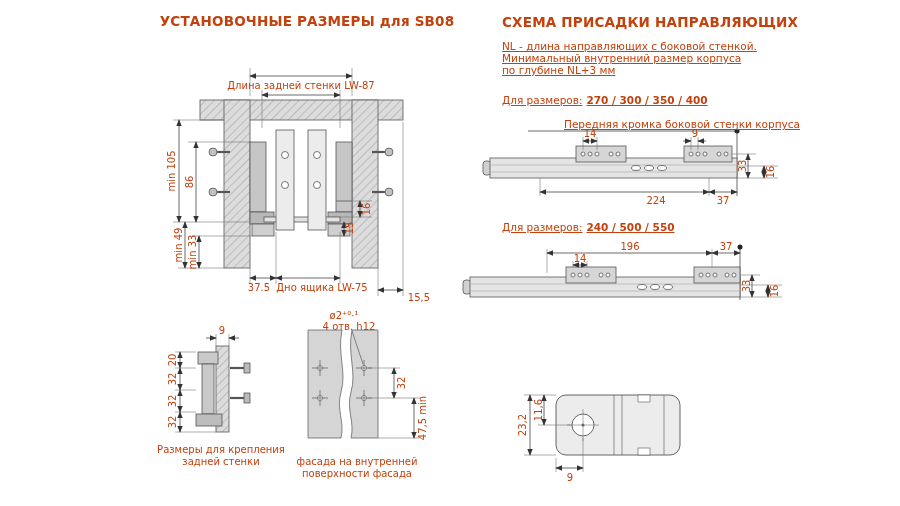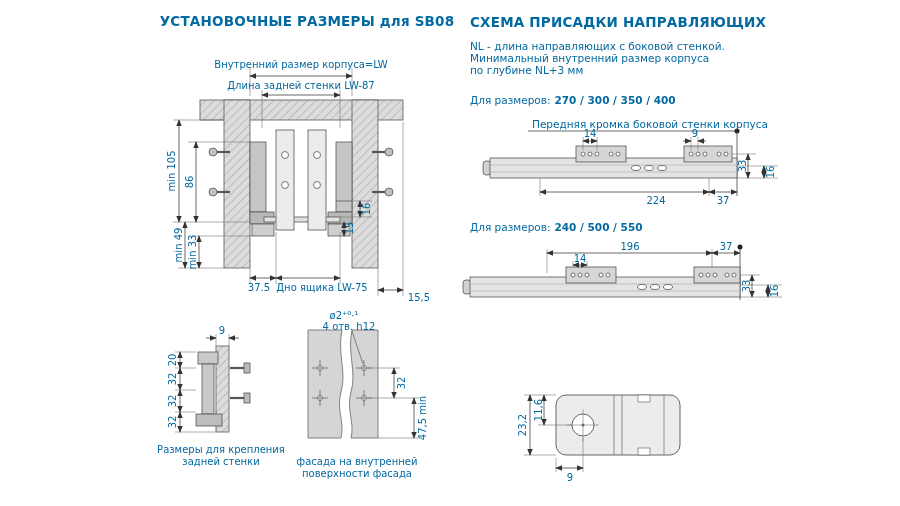--- a/index.html
+++ b/index.html
@@ -1,29 +1,29 @@
 <!DOCTYPE html>
 <html><head>
 <meta charset="utf-8">
 <style>
   * { margin:0; padding:0; box-sizing:border-box; }
   html,body { background:#ffffff; }
   #stage {
     position:relative; width:900px; height:506px; background:#fff;
-    font-family:"DejaVu Sans","Liberation Sans",sans-serif; color:#0369a1;
+    font-family:"DejaVu Sans","Liberation Sans",sans-serif; color:#c2410c;
     overflow:hidden;
     padding-left:47px;
   }
   svg.lines { position:absolute; left:0; top:0; }
   .lbl  { position:absolute; transform:translate(-50%,-50%); white-space:nowrap; font-size:10px; }
   .vlbl { position:absolute; transform:translate(-50%,-50%) rotate(-90deg); white-space:nowrap; font-size:10px; }
-  .lla  { position:absolute; white-space:nowrap; font-size:10.5px; }
+  .lla  { position:absolute; white-space:nowrap; font-size:10.5px;margin-left:32px; }
   .t1   { font-weight:bold; font-size:13.5px; letter-spacing:0.2px; }
   .cap  { font-size:10px; }
-  .note { font-size:10.5px; }
+  .note { font-size:10.5px;text-decoration:underline; }
   b.sz  { margin-left:4px; }
 </style>
 </head>
 <body>
 
 <div id="stage">
 
   <svg class="lines" width="900" height="506" viewBox="0 0 900 506">
     <defs>
       <pattern id="hatch" width="6" height="6" patternUnits="userSpaceOnUse" patternTransform="rotate(45)">
@@ -261,21 +261,20 @@
       <line x1="583" y1="438" x2="583" y2="472"></line>
     </g>
     <g stroke="#444" stroke-width="0.8" fill="none">
       <line x1="530" y1="395" x2="530" y2="455" marker-start="url(#arr)" marker-end="url(#arr)"></line>
       <line x1="544" y1="395" x2="544" y2="425" marker-start="url(#arr)" marker-end="url(#arr)"></line>
       <line x1="556" y1="468" x2="583" y2="468" marker-start="url(#arr)" marker-end="url(#arr)"></line>
     </g>
   </svg>
 
   <div class="lbl t1" style="left:307px; top:21px">УСТАНОВОЧНЫЕ РАЗМЕРЫ для SB08</div>
-  <div class="lbl" style="left:301px; top:64px">Внутренний размер корпуса=LW</div>
   <div class="lbl" style="left:301px; top:85px">Длина задней стенки LW-87</div>
   <div class="vlbl" style="left:171px; top:171px">min 105</div>
   <div class="vlbl" style="left:189px; top:182px">86</div>
   <div class="vlbl" style="left:366px; top:209px">16</div>
   <div class="vlbl" style="left:349px; top:228px">15</div>
   <div class="vlbl" style="left:178px; top:245px">min 49</div>
   <div class="vlbl" style="left:192px; top:252px">min 33</div>
   <div class="lbl" style="left:259px; top:287px">37.5</div>
   <div class="lbl" style="left:322px; top:287px">Дно ящика LW-75</div>
   <div class="lbl" style="left:419px; top:297px">15,5</div>

